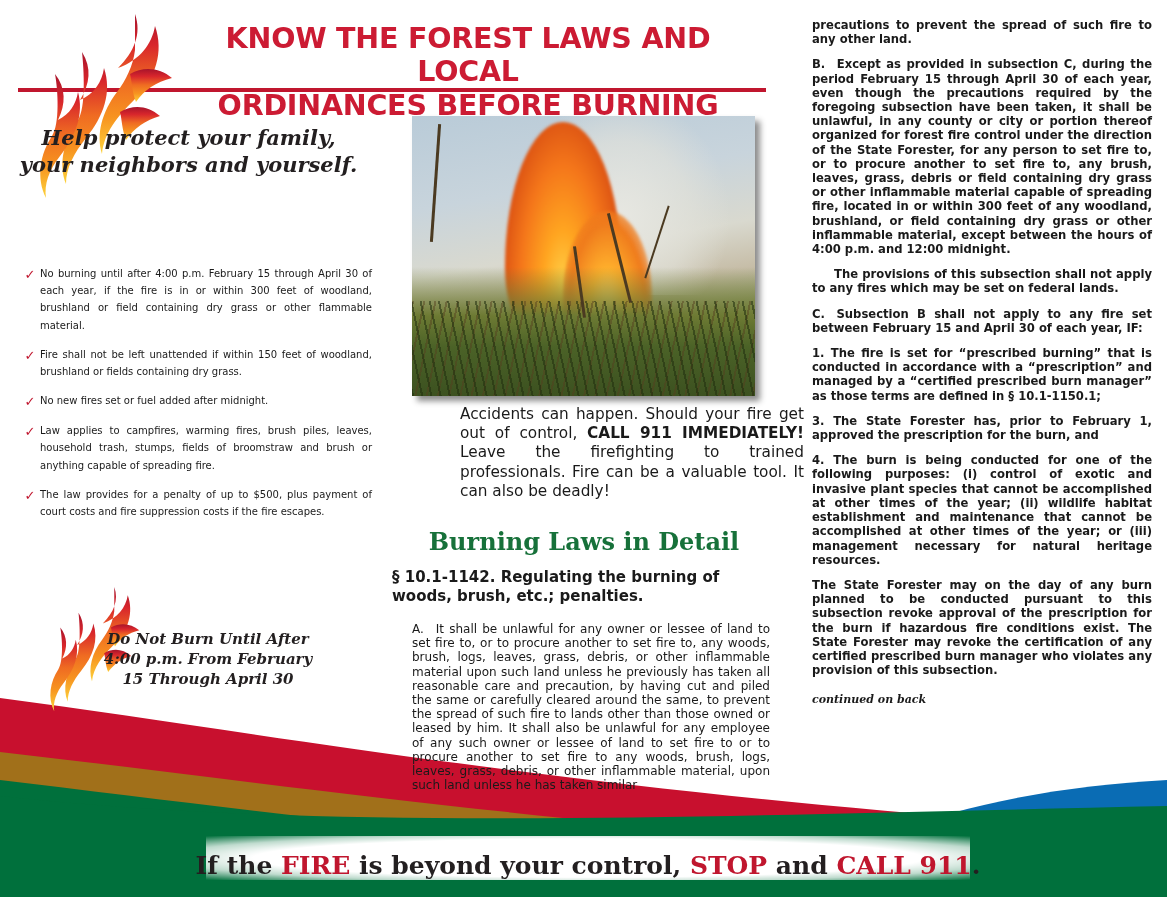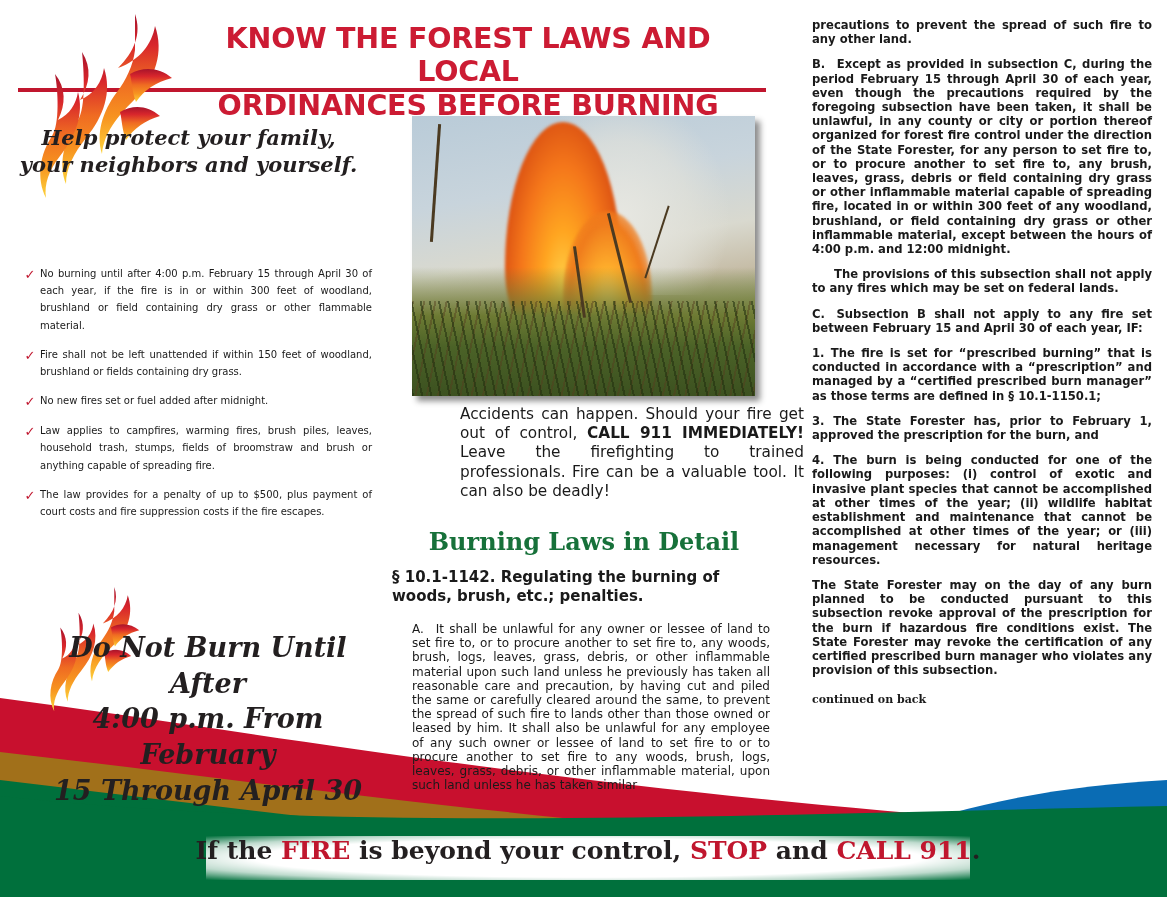--- a/index.html
+++ b/index.html
@@ -30,21 +30,21 @@
   .brief-h{position:absolute;left:26px;top:192px;width:345px;text-align:center;
            font-size:29px;line-height:1.18;}
   .bullets{position:absolute;left:20px;top:265px;width:352px;}
   .bullet{display:flex;margin-bottom:12px;}
   .chk{color:#c0162e;font-size:13px;line-height:17px;width:20px;flex:0 0 20px;
        text-align:center;padding-top:1px;}
   .btxt{flex:1;font-size:10px;line-height:17.2px;text-align:justify;
         font-family:"DejaVu Sans", sans-serif;}
   .donot{position:absolute;left:48px;top:630px;width:320px;text-align:center;
          font-family:"DejaVu Serif", serif;font-style:italic;font-weight:bold;
-         font-size:27px;line-height:1.32;color:#231f20;}
+         font-size:15px;line-height:1.32;color:#231f20;}
 
   
   .photo{position:absolute;left:412px;top:116px;width:343px;height:280px;
          box-shadow:5px 5px 6px rgba(0,0,0,.45);overflow:hidden;background:#9fb3c4;}
   .photo .sky{position:absolute;inset:0;
       background:linear-gradient(170deg,#b9cbd8 0%,#c8d4dc 28%,#d9d9cf 48%,#c6bda7 62%,#8f9c6a 78%,#6f8348 100%);}
   .photo .smoke{position:absolute;left:30%;top:-6%;width:62%;height:70%;
       background:radial-gradient(ellipse at 50% 60%, rgba(232,232,226,.95) 0%, rgba(226,226,218,.65) 45%, rgba(226,226,218,0) 72%);}
   .photo .fire{position:absolute;left:27%;top:2%;width:34%;height:84%;
       border-radius:50% 50% 46% 46%/62% 62% 38% 38%;
@@ -75,26 +75,26 @@
           text-align:justify;}
   .para-a .shape{float:left;width:0;height:175px;
       shape-outside:polygon(0 0, 0 150px, 290px 175px, 0 175px);}
 
   
   .rcol{position:absolute;left:812px;top:18px;width:340px;
         font-family:"DejaVu Sans", sans-serif;font-size:11.6px;line-height:14.2px;
         text-align:justify;}
   .rcol p{margin:0 0 11px 0;font-weight:bold;}
   .rcol p.indent{text-indent:22px;}
-  .rcol p.cont{font-family:"DejaVu Serif", serif;font-weight:bold;
+  .rcol p.cont{font-family:"DejaVu Serif", serif;font-style:italic;font-weight:bold;
                font-size:11px;text-align:left;margin-top:16px;}
 
   
   .banner{position:absolute;left:206px;top:836px;width:764px;height:44px;
-          display:flex;align-items:flex-start;justify-content:center;
+          display:flex;align-items:flex-end;justify-content:center;
           background:radial-gradient(ellipse at 50% 50%, #ffffff 0%, #ffffff 62%, rgba(255,255,255,.75) 78%, rgba(255,255,255,0) 100%);}
   .banner-txt{font-family:"DejaVu Serif", serif;font-weight:bold;font-size:25px;
               color:#231f20;white-space:nowrap;}
   .banner-txt .red{color:#c0162e;}
 </style>
 </head>
 <body>
 
 <div class="page">
 

